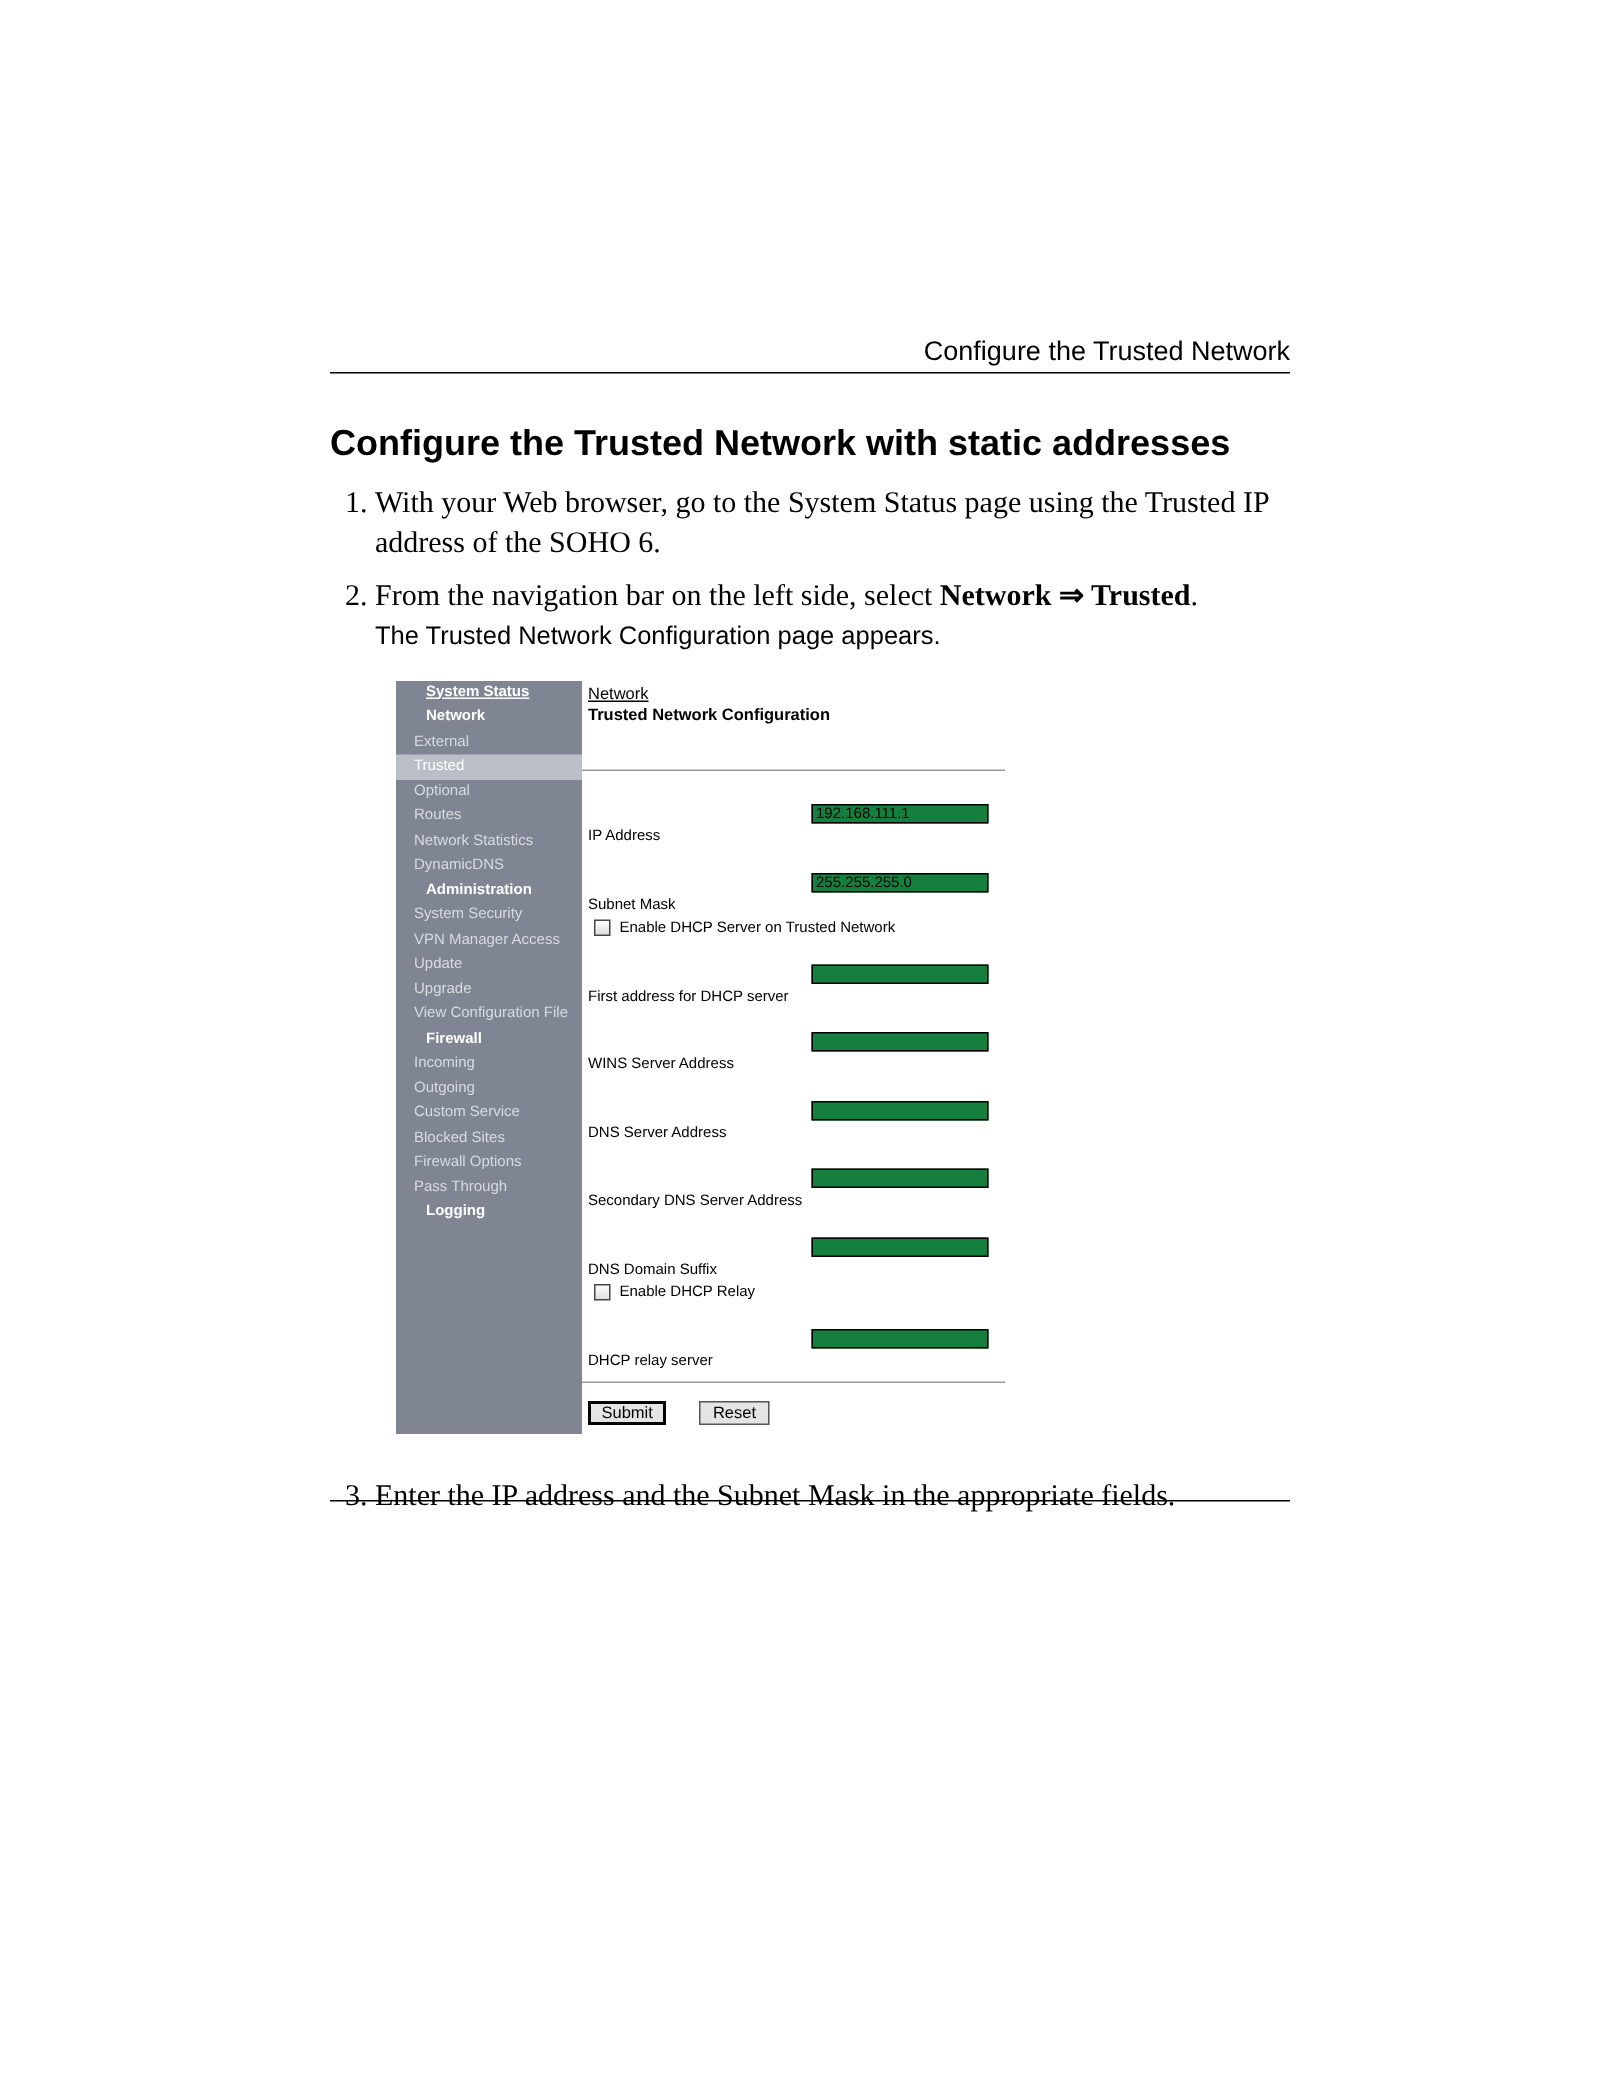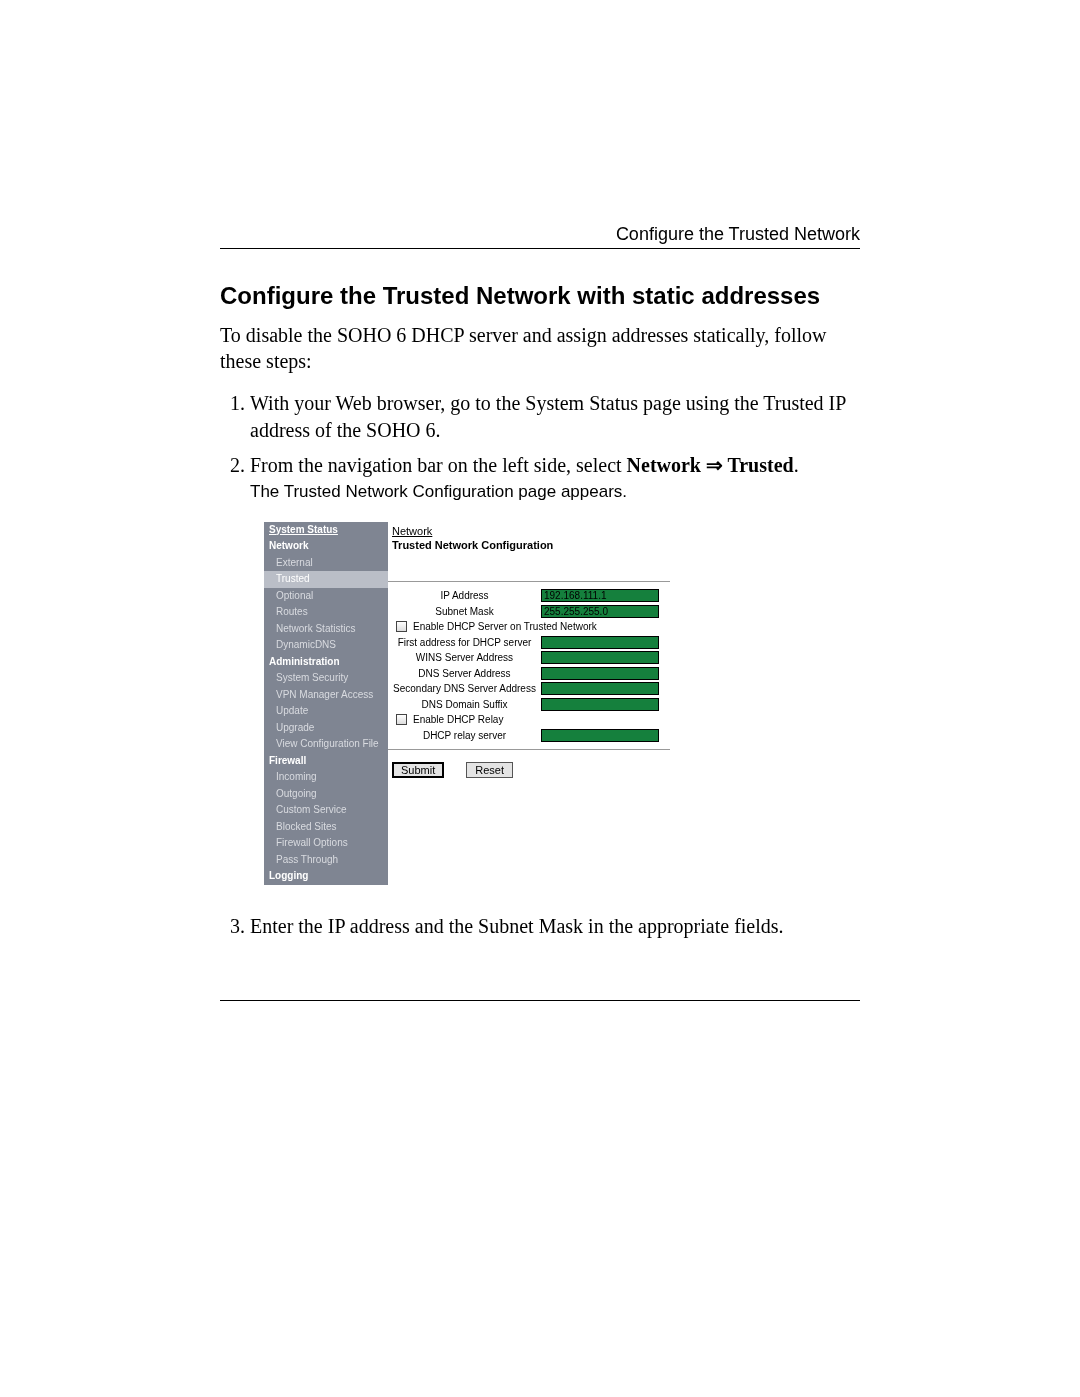--- a/index.html
+++ b/index.html
@@ -78,21 +78,21 @@
   }
   .sidebar {
     width: 124px;
     background: #7f8592;
     color: #fff;
     font-size: 10px;
     line-height: 1.45;
   }
   .sidebar .hdr {
     font-weight: 700;
-    padding: 1px 5px;
+    padding: 1px 20px;
     font-size: 10px;
   }
   .sidebar .hdr.u { text-decoration: underline; }
   .sidebar .item {
     padding: 1px 5px 1px 12px;
     color: #d9dbe0;
     font-size: 10px;
   }
   .sidebar .item.active {
     background: #babec7;
@@ -124,22 +124,23 @@
     margin: 6px 0 6px 0;
   }
   .frow {
     display: flex;
     align-items: center;
     padding: 1px 4px;
     gap: 4px;
   }
   .flabel {
     width: 145px;
-    text-align: center;
-    font-size: 10px;
+    text-align: left;
+    font-size: 10px;
+    margin-top: 30px;
   }
   .finput {
     border: 1px solid #000;
     height: 13px;
     width: 118px;
     font-size: 10px;
     padding: 0 2px;
     box-sizing: border-box;
     background: #15803d;
   }
@@ -193,21 +194,20 @@
 </head>
 <body>
 
 <div class="page">
 
   <div class="running-head">Configure the Trusted Network</div>
   <div class="hr-top"></div>
 
   <div class="content">
     <h2 class="section-title">Configure the Trusted Network with static addresses</h2>
-    <p class="intro">To disable the SOHO 6 DHCP server and assign addresses statically, follow these steps:</p>
 
     <ol class="steps">
       <li>
         <span>With your Web browser, go to the System Status page using the Trusted IP address of the SOHO 6.</span>
       </li>
       <li>
         <span>From the navigation bar on the left side, select </span><span class="nav-path">Network ⇒ Trusted</span><span>.</span>
         <span class="substep">The Trusted Network Configuration page appears.</span>
 
         <div class="shot">

